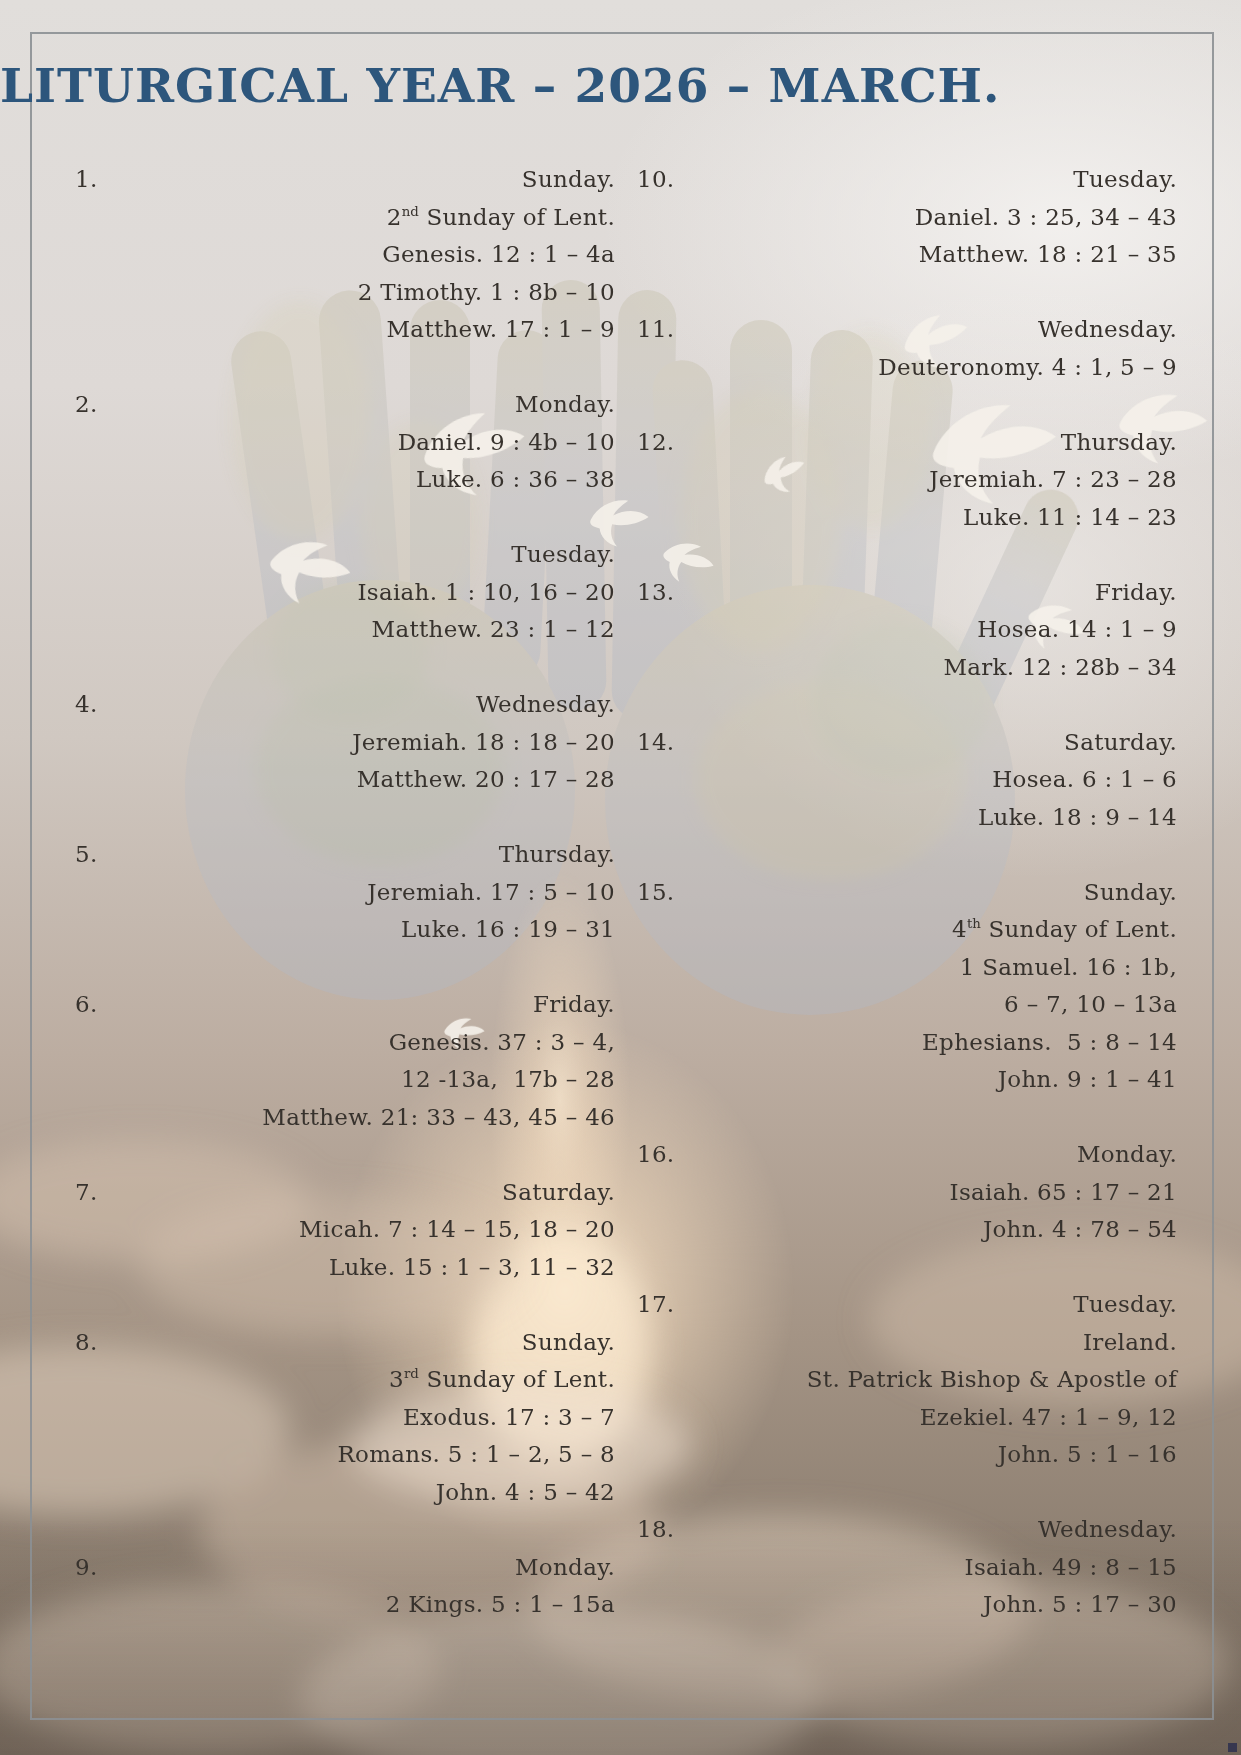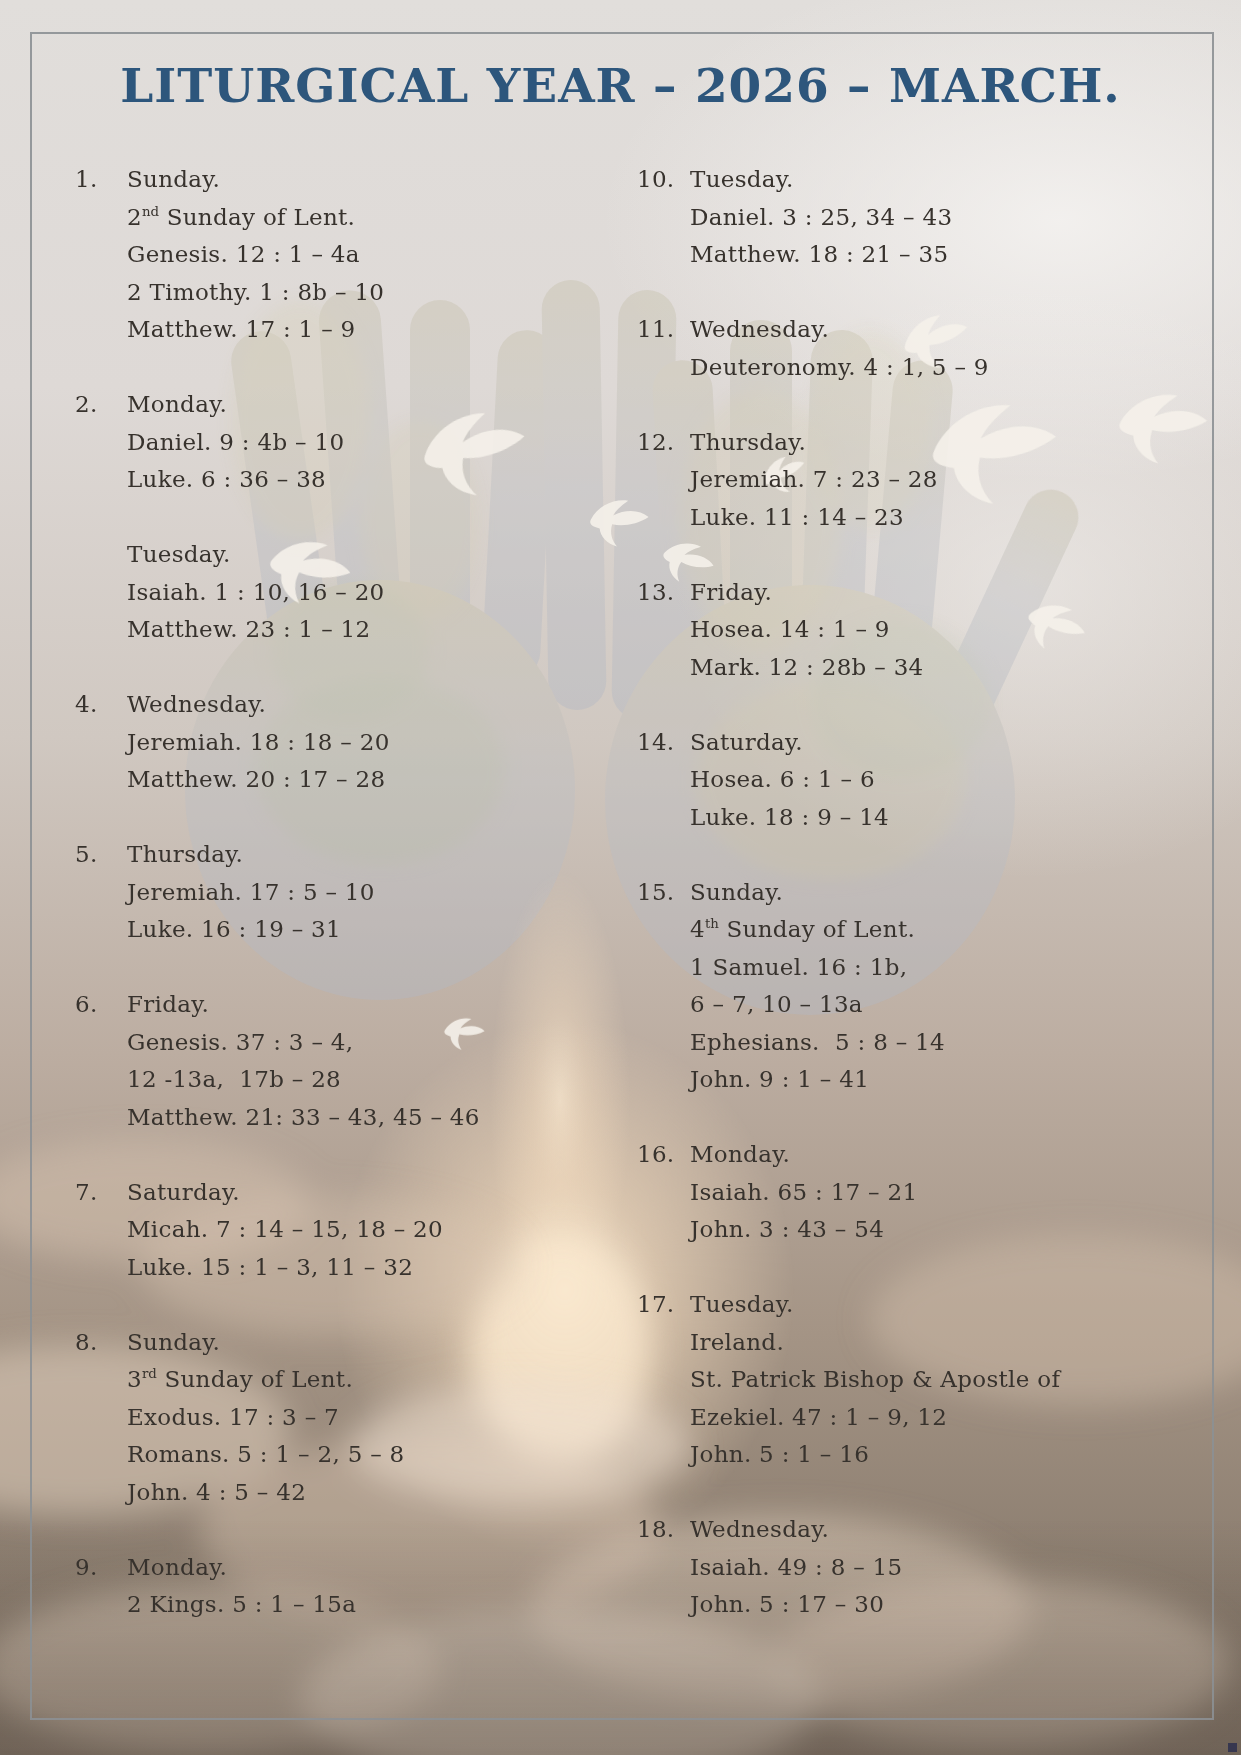--- a/index.html
+++ b/index.html
@@ -12,36 +12,36 @@
   }
   .bg-svg { position: absolute; left: 0; top: 0; width: 1241px; height: 1755px; }
   .frame {
     position: absolute; left: 30px; top: 32px;
     width: 1180px; height: 1684px;
     border: 2px solid rgba(140,144,148,0.9);
     pointer-events: none;
   }
   .title {
     position: absolute; left: 0; top: 58px; width: 1241px;
-    margin: 0; text-align: center;
+    margin: 0; 
     font-size: 47px; font-weight: bold; letter-spacing: 1px;
     color: #2d567c;
     font-family: "DejaVu Serif", "Liberation Serif", serif;
   }
   .col { position: absolute; top: 161px; width: 540px; }
   .col-left  { left: 75px; }
   .col-right { left: 637px; }
   .item { display: flex; margin-bottom: 37.5px; }
   .num {
     flex: 0 0 52px; width: 52px;
     font-size: 23px; line-height: 37.5px; letter-spacing: 0.3px;
     color: #37322d;
   }
   .col-right .num { flex-basis: 53px; width: 53px; }
-  .lines { flex: 1; }
+  .lines { flex: 1; text-align: right; }
   .line {
     font-size: 23px; line-height: 37.5px; letter-spacing: 0.3px;
     color: #37322d;
     white-space: pre-wrap;
   }
   .line sup { font-size: 58%; line-height: 0; letter-spacing: 0; }
   .artifact {
     position: absolute; left: 1228px; top: 1743px;
     width: 9px; height: 9px; background: #37374f;
   }
@@ -302,21 +302,21 @@
         <div class="line">Ephesians.  5 : 8 – 14</div>
         <div class="line">John. 9 : 1 – 41</div>
       </div>
     </div>
     <div class="item">
       <span class="num">16.</span>
       <div class="lines">
 
       <div class="line">Monday.</div>
         <div class="line">Isaiah. 65 : 17 – 21</div>
-        <div class="line">John. 3 : 43 – 54</div>
+        <div class="line">John. 4 : 78 – 54</div>
       </div>
     </div>
     <div class="item">
       <span class="num">17.</span>
       <div class="lines">
 
       <div class="line">Tuesday.</div>
         <div class="line">Ireland.</div>
         <div class="line">St. Patrick Bishop &amp; Apostle of</div>
         <div class="line">Ezekiel. 47 : 1 – 9, 12</div>

